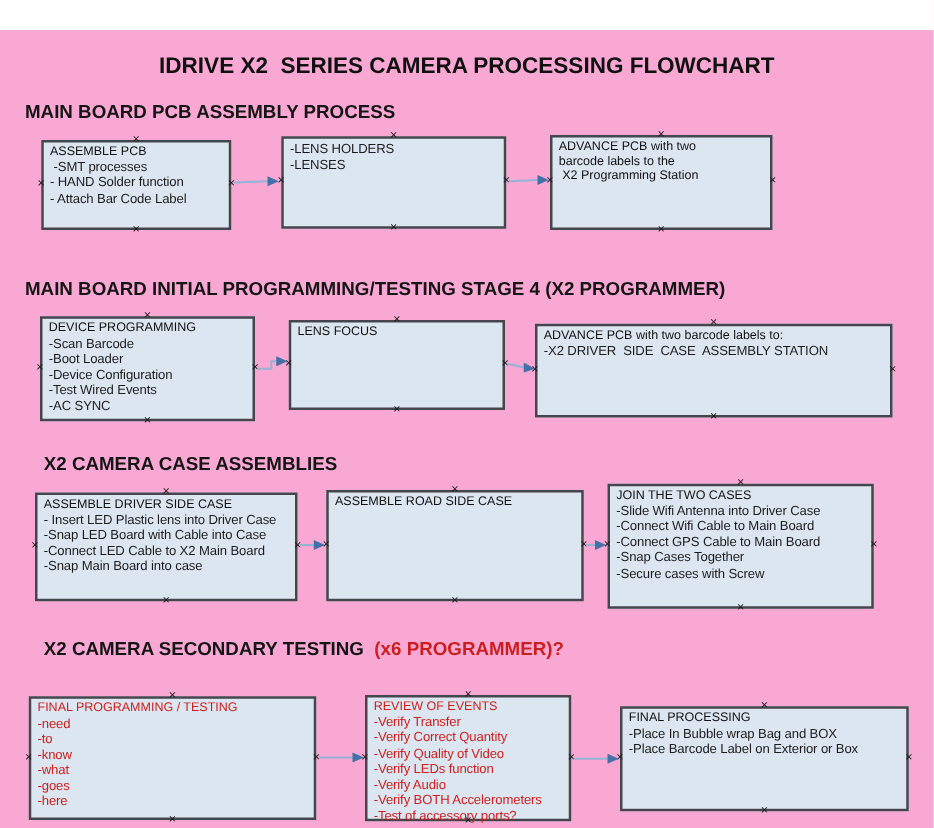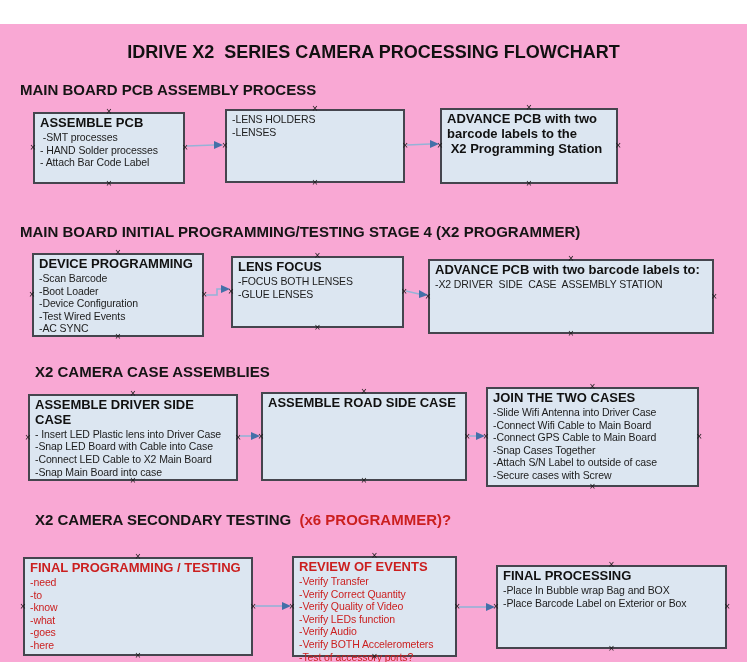--- a/index.html
+++ b/index.html
@@ -25,21 +25,21 @@
   .section-heading .red-part{color:#cb1f1f;}
   .box{
     position:absolute;
     box-sizing:border-box;
     background:#dce6f1;
     border:2px solid #45454e;
     padding:2px 5px 3px 5px;
     overflow:visible;
   }
   .box-title{
-    font-size:13px;font-weight:bold;color:#111;
+    font-size:10px;font-weight:normal;color:#111;
     line-height:1.15;
     white-space:pre-wrap;
   }
   .box-item{
     font-size:10.5px;color:#1c1c1c;
     line-height:1.2;
     white-space:pre;
     letter-spacing:-0.1px;
   }
   .red{color:#cb1f1f !important;}
@@ -74,21 +74,21 @@
 
   <div class="section-heading" style="left:35px;top:339px;"><span>X2 CAMERA CASE ASSEMBLIES</span><span class="red-part"></span></div>
 
   <div class="section-heading" style="left:35px;top:487px;"><span>X2 CAMERA SECONDARY TESTING</span><span class="red-part">  (x6 PROGRAMMER)?</span></div>
 
   <div id="boxes">
   <div class="box" style="left: 33px; top: 88px; width: 152px; height: 72px;">
     <div class="box-title">ASSEMBLE PCB</div>
     <div class="box-items">
           <div class="box-item"> -SMT processes</div>
-          <div class="box-item">- HAND Solder processes</div>
+          <div class="box-item">- HAND Solder function</div>
           <div class="box-item">- Attach Bar Code Label</div>
         </div>
     <span class="anchor anchor-top">×</span>
     <span class="anchor anchor-bottom">×</span>
     <span class="anchor anchor-left">×</span>
     <span class="anchor anchor-right">×</span>
   </div>
 
   <div class="box" style="left: 225px; top: 85px; width: 180px; height: 74px;">
     <div class="box-items">
@@ -122,24 +122,20 @@
           <div class="box-item">-AC SYNC</div>
         </div>
     <span class="anchor anchor-top">×</span>
     <span class="anchor anchor-bottom">×</span>
     <span class="anchor anchor-left">×</span>
     <span class="anchor anchor-right">×</span>
   </div>
 
   <div class="box" style="left: 231px; top: 232px; width: 173px; height: 72px;">
     <div class="box-title">LENS FOCUS</div>
-    <div class="box-items">
-          <div class="box-item">-FOCUS BOTH LENSES</div>
-          <div class="box-item">-GLUE LENSES</div>
-        </div>
     <span class="anchor anchor-top">×</span>
     <span class="anchor anchor-bottom">×</span>
     <span class="anchor anchor-left">×</span>
     <span class="anchor anchor-right">×</span>
   </div>
 
   <div class="box" style="left: 428px; top: 235px; width: 286px; height: 75px;">
     <div class="box-title">ADVANCE PCB with two barcode labels to:</div>
     <div class="box-items">
           <div class="box-item">-X2 DRIVER  SIDE  CASE  ASSEMBLY STATION</div>
@@ -172,21 +168,20 @@
     <span class="anchor anchor-right">×</span>
   </div>
 
   <div class="box" style="left: 486px; top: 363px; width: 213px; height: 100px;">
     <div class="box-title">JOIN THE TWO CASES</div>
     <div class="box-items">
           <div class="box-item">-Slide Wifi Antenna into Driver Case</div>
           <div class="box-item">-Connect Wifi Cable to Main Board</div>
           <div class="box-item">-Connect GPS Cable to Main Board</div>
           <div class="box-item">-Snap Cases Together</div>
-          <div class="box-item">-Attach S/N Label to outside of case</div>
           <div class="box-item">-Secure cases with Screw</div>
         </div>
     <span class="anchor anchor-top">×</span>
     <span class="anchor anchor-bottom">×</span>
     <span class="anchor anchor-left">×</span>
     <span class="anchor anchor-right">×</span>
   </div>
 
   <div class="box" style="left: 23px; top: 533px; width: 230px; height: 99px;">
     <div class="box-title red">FINAL PROGRAMMING / TESTING</div>

